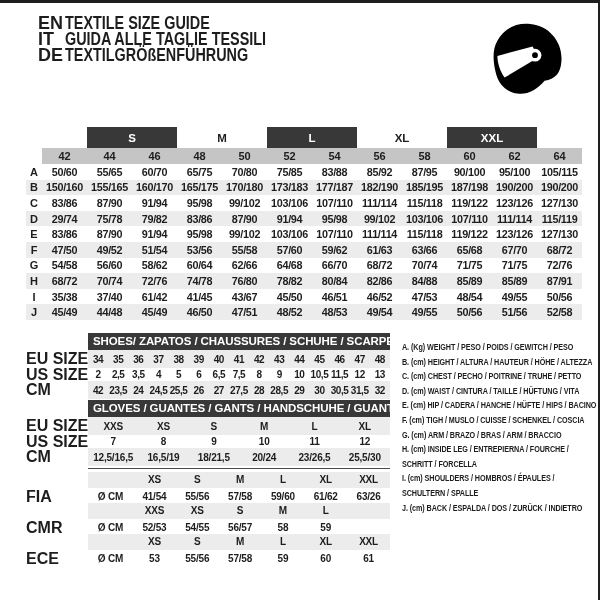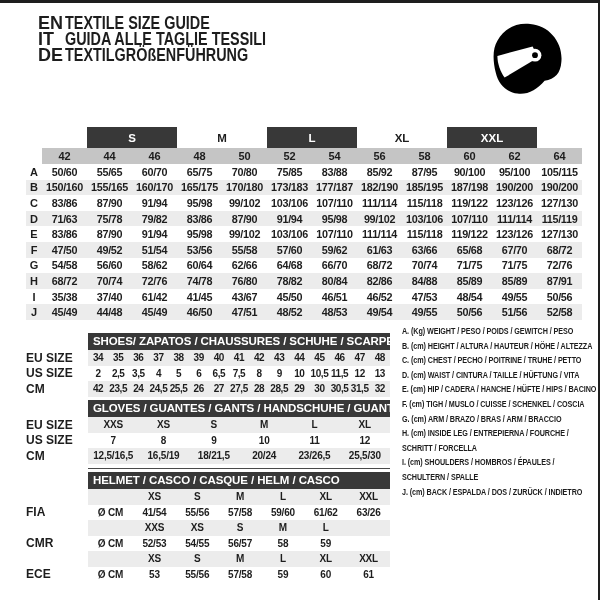--- a/index.html
+++ b/index.html
@@ -37,27 +37,27 @@
   .section{position:absolute;}
   #shoes{left:26px;top:333px;}
   #gloves{left:26px;top:400px;}
   #helmet{left:26px;top:472px;}
   .section-bar{height:17px;line-height:17px;background:#383838;color:#fff;
     font-size:11.5px;letter-spacing:-0.1px;padding-left:5px;margin-left:62px;width:297px;
     white-space:nowrap;overflow:hidden;}
   #shoes .trow{display:grid;grid-template-columns:62px repeat(15,20.13px);height:15.5px;align-items:center;font-size:10px;letter-spacing:-0.45px;}
   #gloves .trow{display:grid;grid-template-columns:62px repeat(6,50.33px);height:15.5px;align-items:center;font-size:10px;letter-spacing:-0.2px;}
   #helmet .trow{display:grid;grid-template-columns:62px 45px repeat(6,42.83px);height:15.5px;align-items:center;font-size:10px;letter-spacing:-0.2px;}
-  .side-label{font-size:12px;letter-spacing:0;text-align:left;white-space:nowrap;}
+  .side-label{font-size:16px;letter-spacing:0;text-align:left;white-space:nowrap;}
   .vcell{text-align:center;}
   .shade{background:#ececec;height:100%;display:flex;align-items:center;justify-content:center;}
   .divider{position:absolute;left:88px;top:468px;width:302px;height:1px;background:#4a4a4a;}
 
   
-  #legend{position:absolute;left:402px;top:324px;width:198px;}
+  #legend{position:absolute;left:402px;top:340px;width:198px;}
   #legend-inner{transform:scaleX(0.75);transform-origin:0 0;width:133%;}
   .legend-line{font-size:9.6px;line-height:14.6px;white-space:nowrap;letter-spacing:-0.1px;}
 </style>
 </head>
 <body>
 
 <div class="top-border"></div>
 <div class="right-border"></div>
 
 <div id="langs">
@@ -147,21 +147,21 @@
       <div class="vcell">103/106</div>
       <div class="vcell">107/110</div>
       <div class="vcell">111/114</div>
       <div class="vcell">115/118</div>
       <div class="vcell">119/122</div>
       <div class="vcell">123/126</div>
       <div class="vcell">127/130</div>
     </div>
     <div class="trow drow stripe">
       <div class="rowkey">D</div>
-      <div class="vcell">71/63</div>
+      <div class="vcell">29/74</div>
       <div class="vcell">75/78</div>
       <div class="vcell">79/82</div>
       <div class="vcell">83/86</div>
       <div class="vcell">87/90</div>
       <div class="vcell">91/94</div>
       <div class="vcell">95/98</div>
       <div class="vcell">99/102</div>
       <div class="vcell">103/106</div>
       <div class="vcell">107/110</div>
       <div class="vcell">111/114</div>
@@ -348,21 +348,20 @@
         <div class="vcell shade">20/24</div>
         <div class="vcell shade">23/26,5</div>
         <div class="vcell shade">25,5/30</div>
       </div>
     </div>
 </div>
 
 <div class="divider"></div>
 
 <div id="helmet" class="section">
-  <div class="section-bar">HELMET / CASCO / CASQUE / HELM / CASCO</div>
   <div id="helmet-rows">
       <div class="trow">
         <div class="side-label"></div>
         <div class="vcell shade"></div>
         <div class="vcell shade">XS</div>
         <div class="vcell shade">S</div>
         <div class="vcell shade">M</div>
         <div class="vcell shade">L</div>
         <div class="vcell shade">XL</div>
         <div class="vcell shade">XXL</div>

